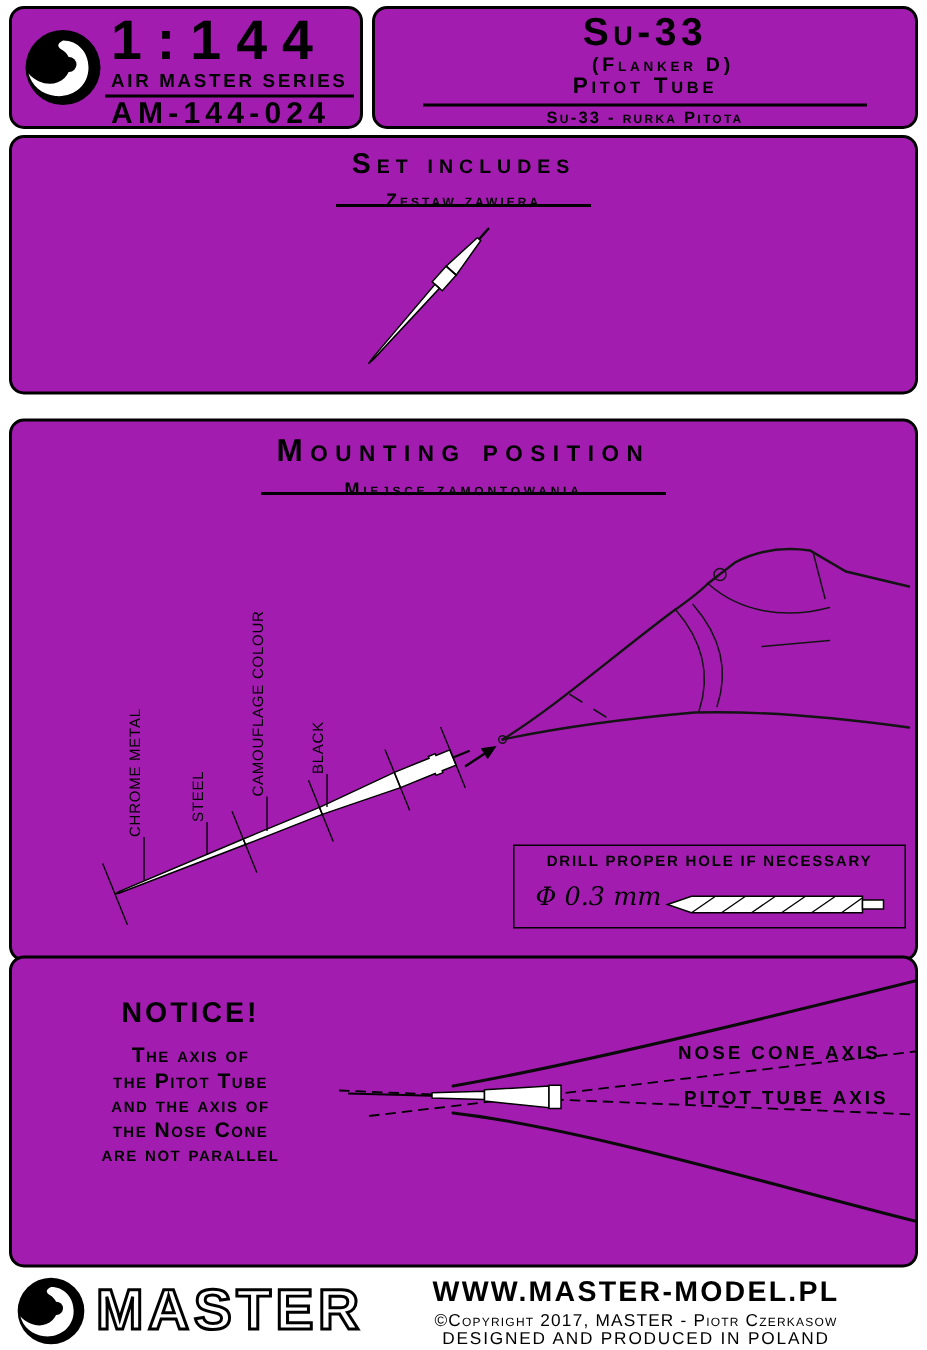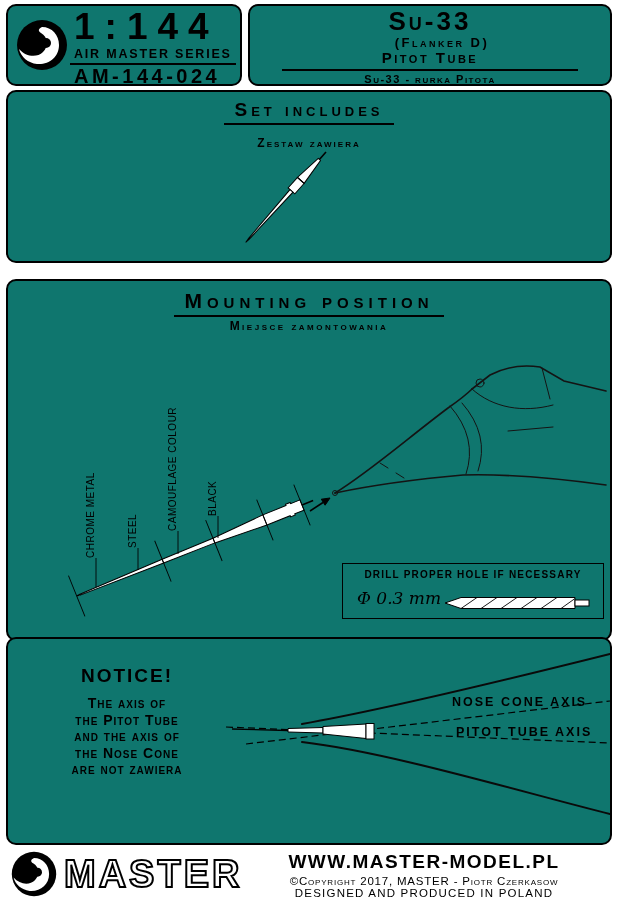--- a/index.html
+++ b/index.html
@@ -1,24 +1,24 @@
 <!DOCTYPE html>
 <html><head>
 <meta charset="utf-8">
 <style>
   * { margin:0; padding:0; box-sizing:border-box; }
   html,body { background:#fff; }
   body { font-family:"Liberation Sans", sans-serif; color:#000; }
   .page { position:relative; width:618px; height:900px; background:#fff; overflow:hidden; }
   .abs { position:absolute; }
-  .box { position:absolute; border:2px solid #000; border-radius:10px; background:#0f766e; }
+  .box { position:absolute; border:2px solid #000; border-radius:10px; background:#a21caf; }
   .ctr { left:0; right:0; text-align:center; }
   .sc { font-variant:small-caps; }
   .bold { font-weight:bold; }
-  .underlined { display:inline-block; border-bottom:2px solid #000; padding:0 10px 2px; }
+  .underlined { display:inline-block; border-bottom:2px solid #000; padding:0 10px 15px; }
   .sec-title { position:absolute; font-weight:bold; }
   .sec-sub { position:absolute; font-weight:bold; }
   .vlabel { position:absolute; font-size:10px; letter-spacing:.5px; white-space:nowrap;
             line-height:12px; transform:rotate(-90deg); transform-origin:0 100%; }
   .hline { position:absolute; background:#000; height:2px; }
   svg { display:block; }
   .brandword { color:#fff; -webkit-text-stroke:2px #000; text-shadow:0 0 1px #000;
                font-weight:bold; letter-spacing:3px; }
 </style>
 </head>
@@ -43,21 +43,21 @@
     <div class="abs ctr bold sc" style="top:29px; font-size:13px; letter-spacing:2.5px;padding-left:24px;">(Flanker D)</div>
     <div class="abs ctr bold sc" style="top:43px; font-size:15px; letter-spacing:2.5px;">Pitot Tube</div>
     <div class="hline" style="left:32px; right:32px; top:63px;"></div>
     <div class="abs ctr bold sc" style="top:67px; font-size:11px; letter-spacing:1.5px;">Su-33 - rurka Pitota</div>
   </div>
 
   <div class="box" style="left:6px; top:90px; width:606px; height:173px;">
     <div class="sec-title ctr sc" style="top:7px; font-size:19px; letter-spacing:4px;">
       <span class="underlined">Set includes</span>
     </div>
-    <div class="sec-sub ctr sc" style="top:44px; font-size:12px; letter-spacing:2px;">Zestaw zawiera</div>
+    <div class="sec-sub ctr sc" style="top:34px; font-size:12px; letter-spacing:2px;">Zestaw zawiera</div>
     <svg class="abs" style="left:220px; top:52px;" width="140" height="118" viewBox="0 0 140 118">
       <g transform="translate(98,8) rotate(41.6)" fill="#fff" stroke="#000" stroke-width="1">
         <line x1="0" y1="0" x2="0" y2="10" stroke-width="1.6"></line>
         <polygon points="-1.5,10 1.5,10 4.5,38 -4.5,38"></polygon>
         <rect x="-4.5" y="38" width="9" height="14"></rect>
         <line x1="-4.5" y1="38" x2="4.5" y2="38"></line>
         <polygon points="-2,52 2,52 0.5,116 0,121 -0.5,116"></polygon>
       </g>
     </svg>
   </div>
@@ -139,21 +139,21 @@
     </div>
   </div>
 
   <div class="box" style="left:6px; top:637px; width:606px; height:208px;">
     <div class="abs bold sc" style="left:24px; top:26px; width:190px; text-align:center; font-size:19px; letter-spacing:2px;">NOTICE!</div>
     <div class="abs sc" style="left:24px; top:56px; width:190px; text-align:center; font-size:14px; line-height:16.5px; letter-spacing:1px; font-weight:bold;">
       <div>The axis of</div>
       <div>the Pitot Tube</div>
       <div>and the axis of</div>
       <div>the Nose Cone</div>
-      <div>are not zawiera</div>
+      <div>are not parallel</div>
     </div>
 
     <svg class="abs" style="left:210px; top:0;" width="392" height="204" viewBox="0 0 392 204">
 
       <g fill="none" stroke="#0a0a0a" stroke-width="2" stroke-linecap="round">
         <path d="M392,15 C 300,38 170,70 84,85"></path>
         <path d="M392,175 C 300,152 170,113 84,103"></path>
       </g>
 
       <g stroke="#000" stroke-width="1.2" stroke-dasharray="7 4" fill="none">

